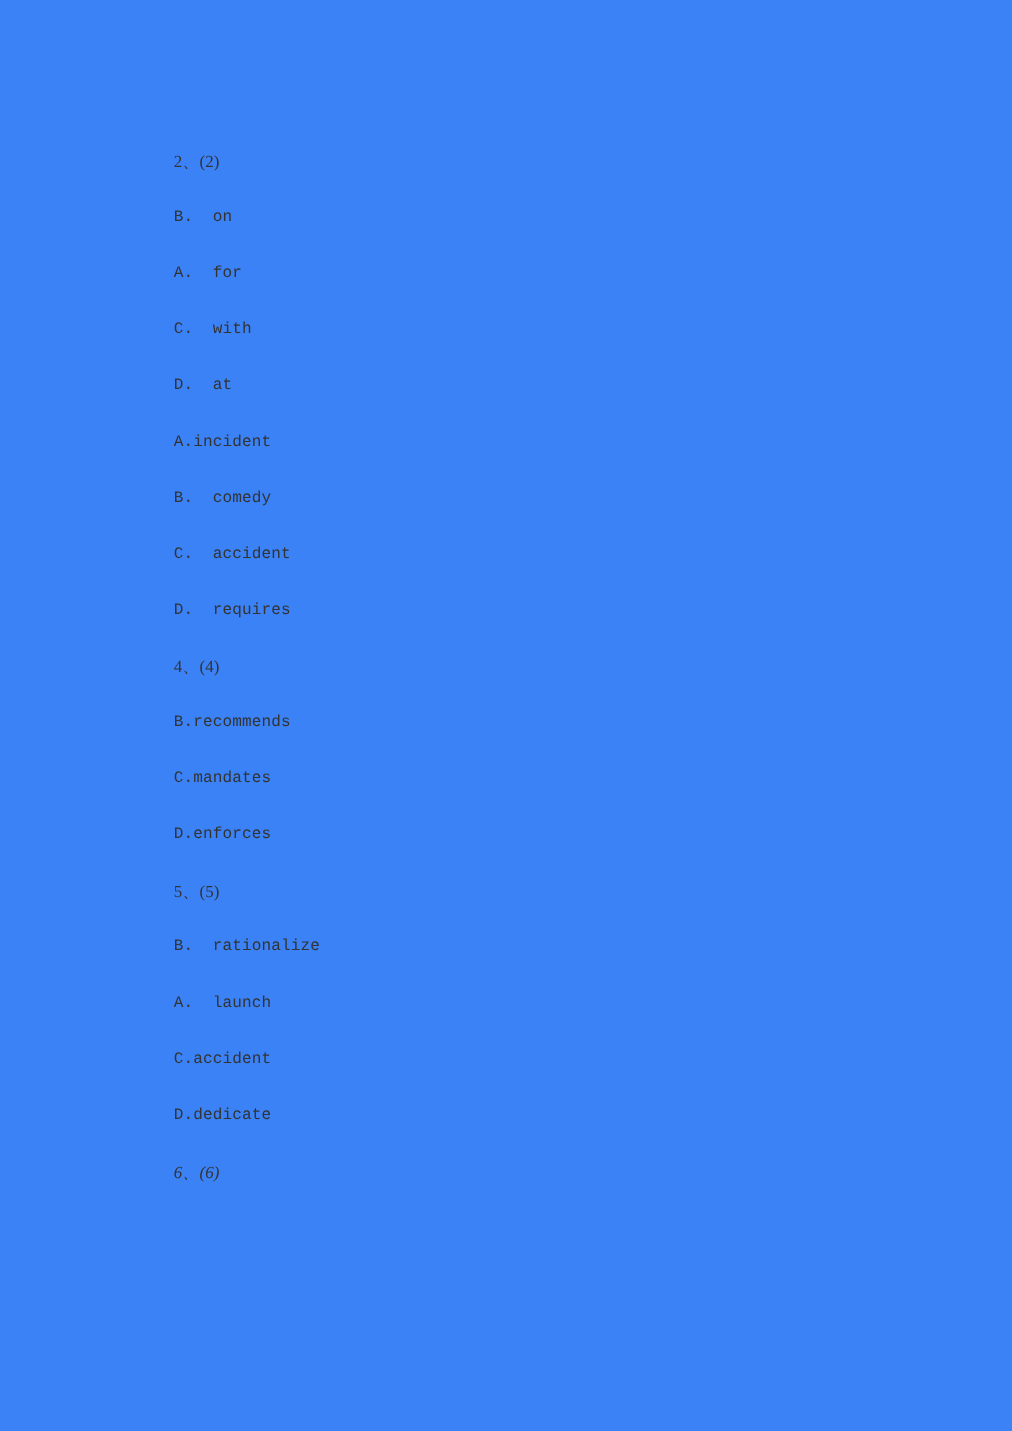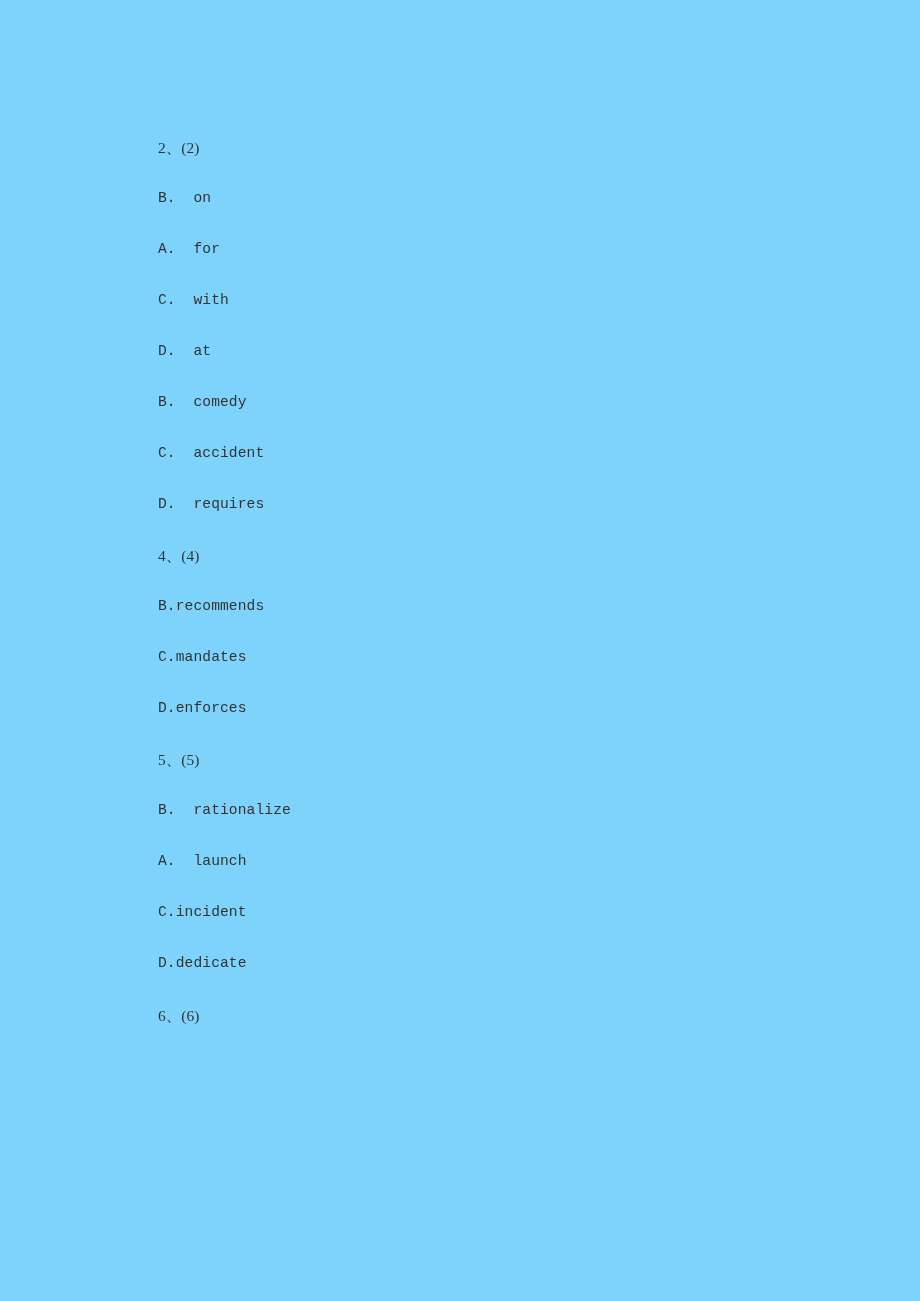--- a/index.html
+++ b/index.html
@@ -10,21 +10,21 @@
     width: 920px;
     height: 1301px;
     background: #ffffff;
     font-family: "Liberation Mono", "DejaVu Sans Mono", monospace;
     overflow: hidden;
   }
   #page {
     position: relative;
     width: 920px;
     height: 1301px;
-    background: #7dd3fc;
+    background: #3b82f6;
   }
   #text-block {
     position: absolute;
     left: 158px;
     top: 122px;
     width: 700px;
   }
   .line {
     font-size: 14.6px;
     line-height: 51px;
@@ -34,45 +34,47 @@
     letter-spacing: 0.1px;
     -webkit-font-smoothing: antialiased;
   }
   .line.q-head {
     font-family: "Liberation Serif", "DejaVu Serif", serif;
     font-size: 15.4px;
   }
   .line.gap-before {
     line-height: 53px;
     height: 53px;
+    font-style: italic;
   }
 </style>
 </head>
 <body>
 
 <div id="page">
   <div id="text-block">
 
     <div class="line q-head">2、(2)</div>
     <div class="line">B.  on</div>
     <div class="line">A.  for</div>
     <div class="line">C.  with</div>
     <div class="line">D.  at</div>
 
+    <div class="line">A.incident</div>
     <div class="line">B.  comedy</div>
     <div class="line">C.  accident</div>
     <div class="line">D.  requires</div>
 
     <div class="line q-head">4、(4)</div>
     <div class="line">B.recommends</div>
     <div class="line">C.mandates</div>
     <div class="line">D.enforces</div>
 
     <div class="line q-head">5、(5)</div>
     <div class="line">B.  rationalize</div>
     <div class="line">A.  launch</div>
-    <div class="line">C.incident</div>
+    <div class="line">C.accident</div>
     <div class="line">D.dedicate</div>
 
     <div class="line q-head gap-before">6、(6)</div>
 
   </div>
 </div>
 
 </body></html>

